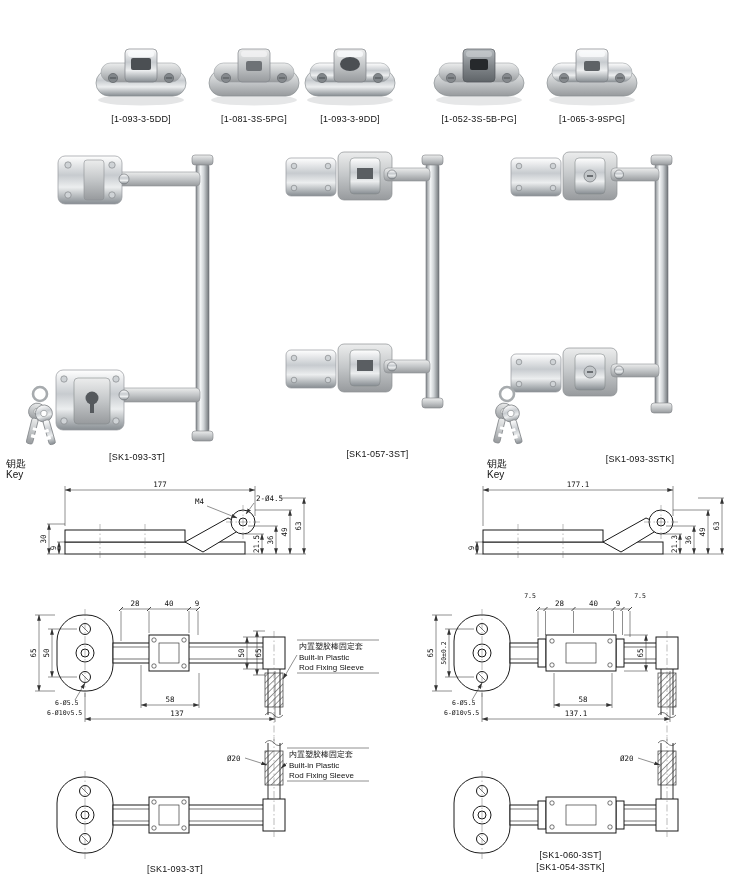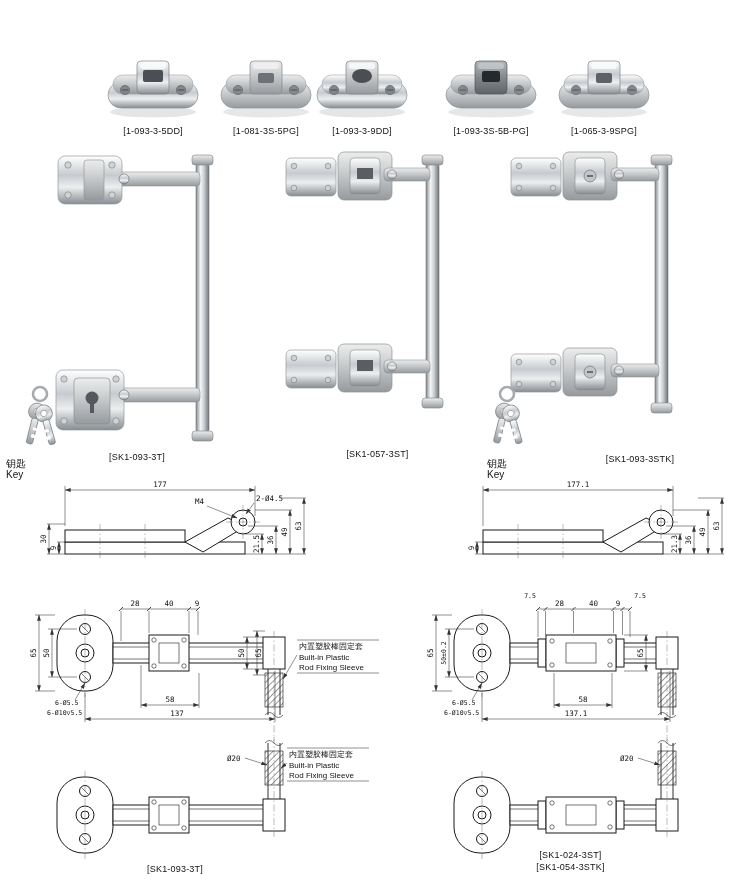--- a/index.html
+++ b/index.html
@@ -1,20 +1,20 @@
 <!DOCTYPE html>
 <html><head>
 <meta charset="utf-8">
 <style>
   *{margin:0;padding:0;box-sizing:border-box}
   html,body{background:#fff}
   body{font-family:"Liberation Sans",sans-serif;color:#111}
   #page{position:relative;width:750px;height:887px;background:#fff;overflow:hidden}
   .abs{position:absolute}
-  figure{margin:12px}
+  figure{margin:0}
   .caption{font-size:9px;color:#111;text-align:center;letter-spacing:.2px;white-space:nowrap}
   .keylabel{font-size:10px;color:#111;line-height:11px}
   svg text.dim{font:7.5px "DejaVu Sans Mono",monospace;fill:#111}
   svg text.dims{font:6.5px "DejaVu Sans Mono",monospace;fill:#111}
   svg text.note{font:8px "Liberation Sans",sans-serif;fill:#111}
   .part{fill:#fff;stroke:#1a1a1a;stroke-width:1}
   .thin{fill:none;stroke:#1a1a1a;stroke-width:.6}
   .pl{stroke:#1a1a1a;stroke-width:.9}
   .dl{stroke:#333;stroke-width:.55;fill:none}
   .cl{stroke:#666;stroke-width:.45;stroke-dasharray:7 2.5 1.5 2.5;fill:none}
@@ -130,21 +130,21 @@
             <line x1="23.8" y1="42" x2="30.2" y2="42" stroke="#54585c" stroke-width="1.1"></line>
           <circle cx="83" cy="42" r="4.6" fill="#85898d" stroke="#63676b" stroke-width=".7"></circle>
             <line x1="79.8" y1="42" x2="86.2" y2="42" stroke="#54585c" stroke-width="1.1"></line>
         </g>
         <g>
           <rect x="39" y="13" width="32" height="33" rx="4" fill="url(#gDark)" stroke="#53575b" stroke-width=".7"></rect>
           <rect x="42" y="15" width="26" height="6" rx="3" fill="#c9cdd0" opacity=".7"></rect>
           <rect x="46" y="23" width="18" height="11" rx="2" fill="#26292c"></rect>
         </g>
       </svg>
-      <figcaption class="caption">[1-093-3S-5B-PG]</figcaption>
+      <figcaption class="caption">[1-052-3S-5B-PG]</figcaption>
     </figure>
 
     <figure class="abs" style="left:537px;top:36px">
       <svg width="110" height="74" viewBox="0 0 110 74">
         <ellipse cx="55" cy="64" rx="43" ry="5.5" fill="#e6e7e8"></ellipse>
         <g>
           <rect x="10" y="34" width="90" height="26" rx="13" fill="url(#gGray)" stroke="#8b9094" stroke-width=".7"></rect>
           <rect x="15" y="27" width="80" height="19" rx="9.5" fill="url(#gChrome)" stroke="#9ba0a3" stroke-width=".6"></rect>
           <circle cx="27" cy="42" r="4.6" fill="#85898d" stroke="#63676b" stroke-width=".7"></circle>
             <line x1="23.8" y1="42" x2="30.2" y2="42" stroke="#54585c" stroke-width="1.1"></line>
@@ -594,17 +594,17 @@
       <line class="dl" x1="62" y1="134" x2="250" y2="134" marker-start="url(#arr)" marker-end="url(#arr)"></line>
       <text class="dim" x="156" y="131" text-anchor="middle">137.1</text>
       <text class="dims" x="32" y="120">6-Ø5.5</text>
       <text class="dims" x="24" y="130">6-Ø10▽5.5</text>
       <polyline class="dl" points="52,115 62,98" marker-end="url(#arr)"></polyline>
       <text class="dim" x="200" y="176">Ø20</text>
       <polyline class="dl" points="218,173 240,180" marker-end="url(#arr)"></polyline>
     </g>
   </svg>
   <div class="abs caption" style="left:513px;top:849px;width:115px;line-height:12px">
-    <div>[SK1-024-3ST]</div>
+    <div>[SK1-060-3ST]</div>
     <div>[SK1-054-3STK]</div>
   </div>
 
 </div>
 
 </body></html>

